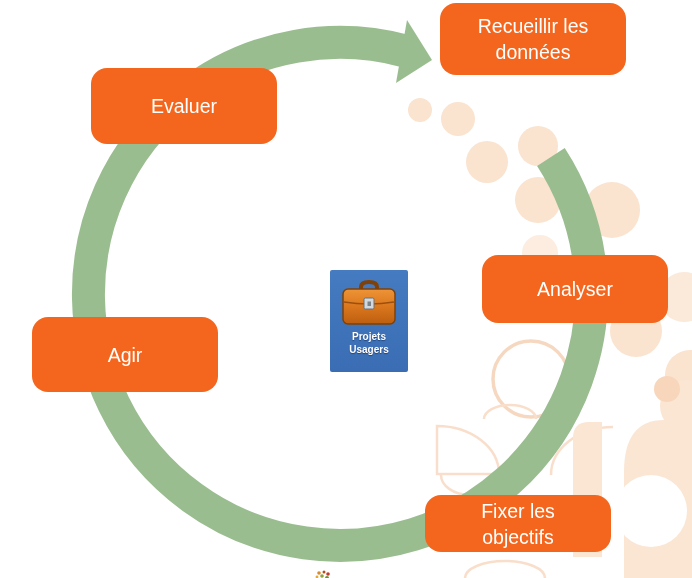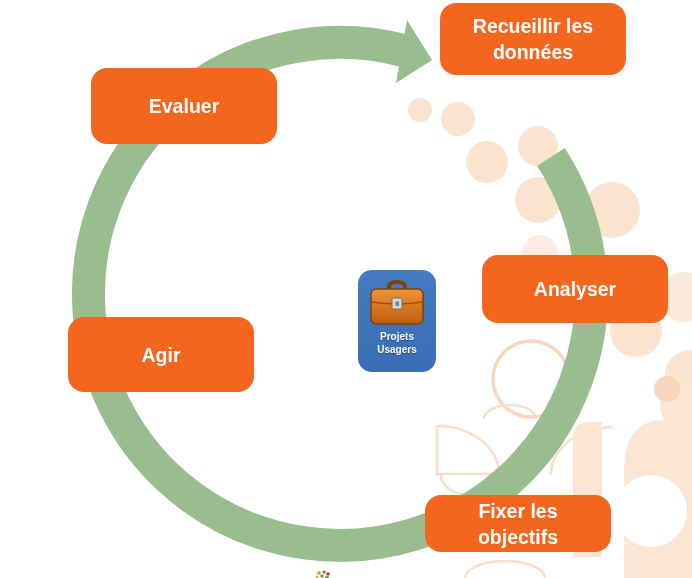--- a/index.html
+++ b/index.html
@@ -1,29 +1,29 @@
 <!DOCTYPE html>
 <html><head>
 <meta charset="utf-8">
 <style>
   html,body{margin:0;padding:0;}
   .stage{position:relative;width:692px;height:578px;background:#ffffff;overflow:hidden;
          font-family:"Liberation Sans",sans-serif;}
   .stage svg.decor{position:absolute;left:0;top:0;}
   .step{position:absolute;background:#F4661D;color:#fff;border-radius:16px;
         display:flex;align-items:center;justify-content:center;text-align:center;
-        font-weight:bold;font-size:19.5px;line-height:26px;white-space:pre-line;}
+        font-weight:normal;font-size:19.5px;line-height:26px;white-space:pre-line;}
   #box-recueillir{left:440px;top:3px;width:186px;height:72px;}
   #box-evaluer{left:91px;top:68px;width:186px;height:76px;}
   #box-analyser{left:482px;top:255px;width:186px;height:68px;}
-  #box-agir{left:32px;top:317px;width:186px;height:75px;margin-left:36px;}
+  #box-agir{left:32px;top:317px;width:186px;height:75px;}
   #box-fixer{left:425px;top:495px;width:186px;height:57px;}
   .desktop-icon{position:absolute;left:330px;top:270px;width:78px;height:102px;
-        background:linear-gradient(180deg,#457BC0 0%,#3A6DB4 100%);border-radius:14px;
-        display:flex;flex-direction:column;align-items:center;margin-left:28px;}
+        background:linear-gradient(180deg,#457BC0 0%,#3A6DB4 100%);border-radius:2px;
+        display:flex;flex-direction:column;align-items:center;}
   .desktop-icon .label{font-size:10px;font-weight:bold;color:#fff;text-align:center;
         line-height:12.5px;margin-top:5px;white-space:pre-line;text-shadow:0 1px 1px rgba(0,0,30,.4);}
   .sparkle{position:absolute;left:313px;top:570px;width:22px;height:10px;}
 </style>
 </head>
 <body>
 
 <div class="stage">
 
   <svg class="decor" width="692" height="578" viewBox="0 0 692 578">

